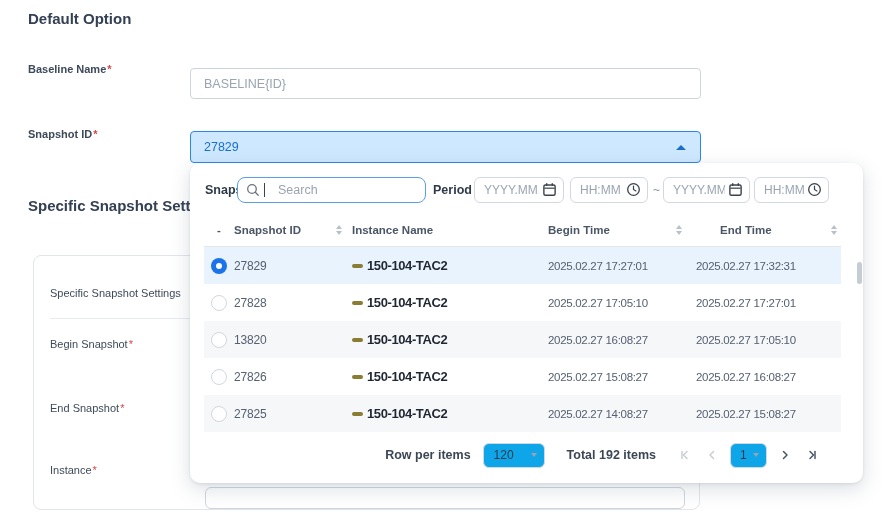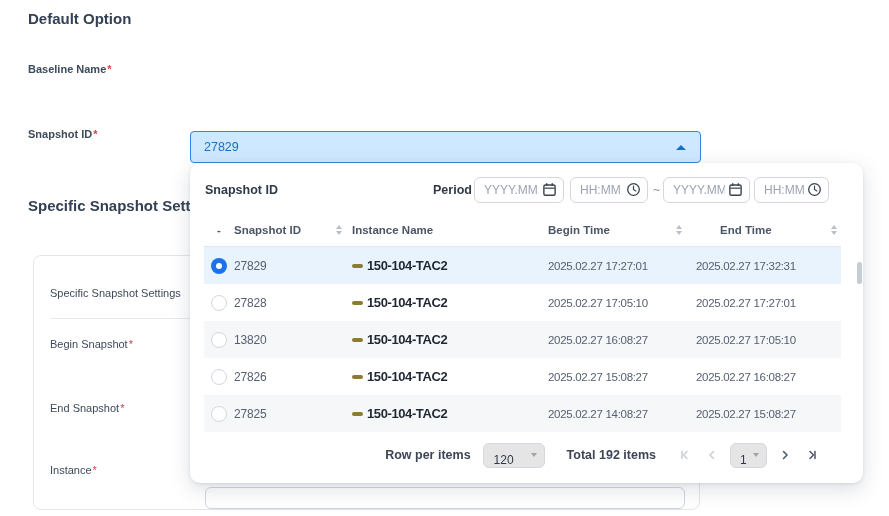--- a/index.html
+++ b/index.html
@@ -70,58 +70,67 @@
   .radio.checked { border:none; background:#1a73e8; }
   .radio .dot { display:none; width:6px; height:6px; border-radius:50%; background:#fff; }
   .radio.checked .dot { display:block; }
 
   .scroll-thumb { position:absolute; right:1px; top:15px; width:5px; height:22px; border-radius:3px; background:#c6ccd3; }
 
   
   .p-footer { position:absolute; left:0; right:42px; top:278px; height:28px; display:flex;
     align-items:center; justify-content:flex-end; }
   .pf-text { font-size:12.5px; font-weight:600; color:#3c4654; }
-  .mini-select { position:relative; height:25px; border:1px solid #d3d8de; border-radius:6px; background:#e5e5e5;
-    display:flex; align-items:flex-end; padding:0 18px 0 10px; font-size:12px; color:#2f3a48; cursor:pointer; }
+  .mini-select { position:relative; height:25px; border:1px solid #d3d8de; border-radius:6px; background:#0ea5e9;
+    display:flex; align-items:center; padding:0 18px 0 10px; font-size:12px; color:#2f3a48; cursor:pointer; }
   .mini-select .dn-caret { position:absolute; right:7px; top:50%; margin-top:-2px; width:0; height:0;
     border-left:3.5px solid transparent; border-right:3.5px solid transparent; border-top:4px solid #9aa3ae; }
   .pager { display:flex; align-items:center; gap:9px; margin-left:20px; }
   .pg-btn { display:inline-flex; align-items:center; justify-content:center; width:18px; height:18px; cursor:pointer; }
   .pg-btn.disabled { cursor:default; }
   .gap-lg { margin-left:22px; }
   .gap-md { margin-left:12px; }
 </style>
 </head>
 <body>
 
 <div class="canvas">
 
   <div class="h-title" style="left:28px; top:10px;">Default Option</div>
 
   <div class="f-label" style="left:28px; top:63px;"><span>Baseline Name</span><span class="req">*</span></div>
+  <input class="text-input" style="left: 190px; top: 68px; width: 511px; height: 31px;" placeholder="BASELINE{ID}">
 
   <div class="f-label" style="left:28px; top:128px;"><span>Snapshot ID</span><span class="req">*</span></div>
   <div class="select-box">
     <span class="val">27829</span>
     <span class="caret-up"></span>
   </div>
 
   <div class="h-title" style="left:28px; top:197px; z-index:1;">Specific Snapshot Settings</div>
 
   <div class="section-box"></div>
   <div class="f-label" style="left:50px; top:287px; font-weight:400; z-index:1;"><span>Specific Snapshot Settings</span></div>
   <div class="box-divider"></div>
   <div class="f-label" style="left:50px; top:338px; font-weight:400; z-index:1;"><span>Begin Snapshot</span><span class="req">*</span></div>
   <div class="f-label" style="left:50px; top:402px; font-weight:400; z-index:1;"><span>End Snapshot</span><span class="req">*</span></div>
   <div class="f-label" style="left:50px; top:464px; font-weight:400; z-index:1;"><span>Instance</span><span class="req">*</span></div>
   <input class="text-input inst-input" style="">
 
   <div class="panel">
 
     <div class="p-label" style="left:15px;">Snapshot ID</div>
+    <div class="f-wrap search-wrap" style="left:47px; width:189px;">
+      <svg class="mag" width="16" height="16" viewBox="0 0 16 16">
+          <circle cx="7" cy="7" r="4.3" fill="none" stroke="#6b7480" stroke-width="1.3"></circle>
+          <line x1="10.3" y1="10.3" x2="13.2" y2="13.2" stroke="#6b7480" stroke-width="1.3" stroke-linecap="round"></line>
+        </svg>
+      <span class="caret-bar"></span>
+      <input placeholder="Search" style="">
+    </div>
     <div class="p-label" style="left:243px;">Period</div>
     <div class="f-wrap" style="left:284px; width:90px;">
       <input placeholder="YYYY.MM.DD" style="">
       <svg width="15" height="15" viewBox="0 0 16 16">
           <rect x="2" y="3.2" width="12" height="11" rx="1.6" fill="none" stroke="#3b434e" stroke-width="1.5"></rect>
           <line x1="5" y1="1.3" x2="5" y2="4.2" stroke="#3b434e" stroke-width="1.5"></line>
           <line x1="11" y1="1.3" x2="11" y2="4.2" stroke="#3b434e" stroke-width="1.5"></line>
           <line x1="2.5" y1="6.6" x2="13.5" y2="6.6" stroke="#3b434e" stroke-width="1.3"></line>
         </svg>
     </div>

